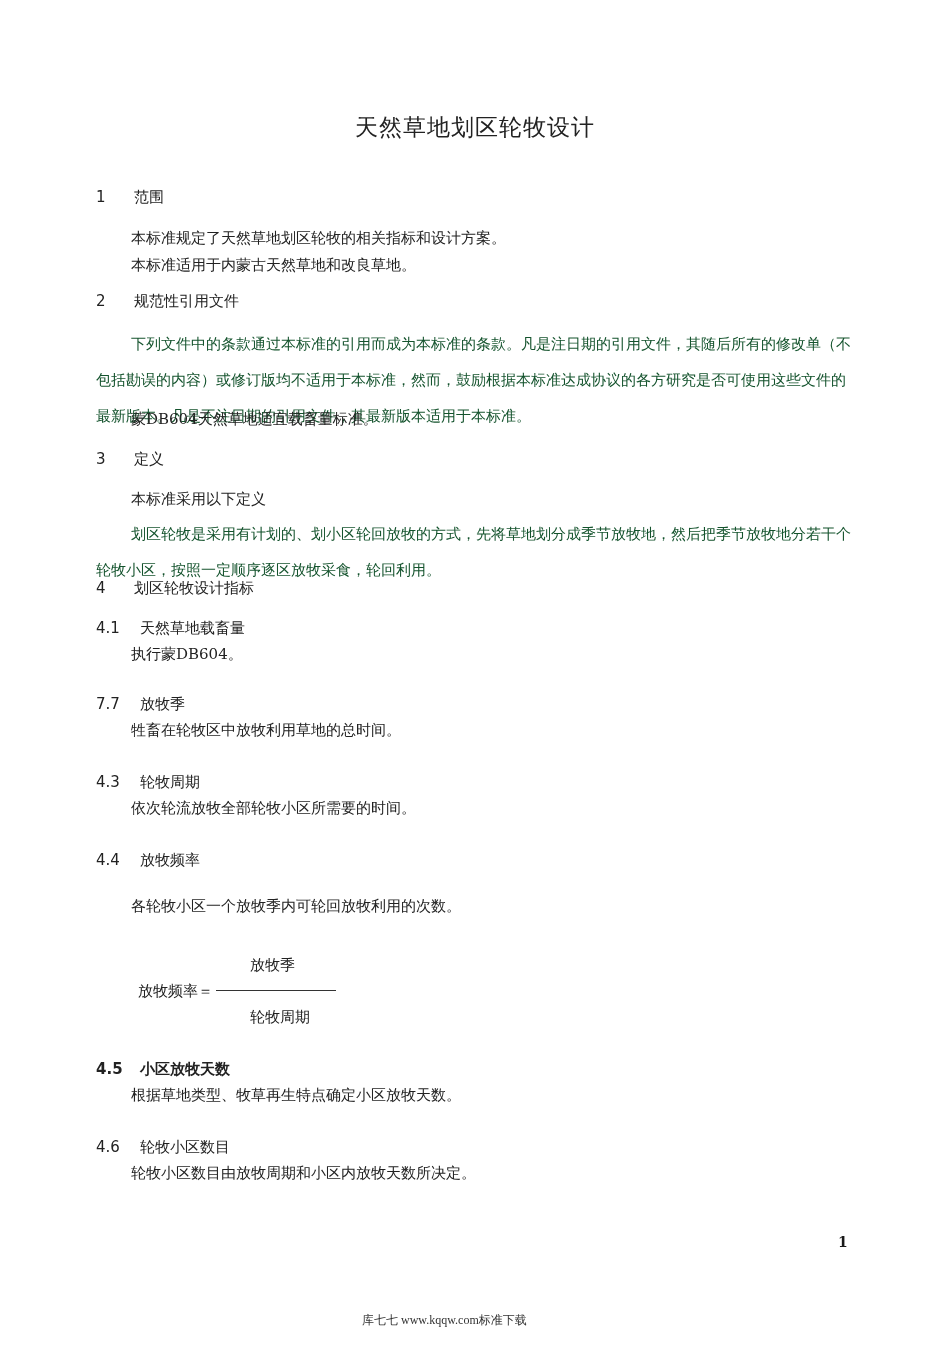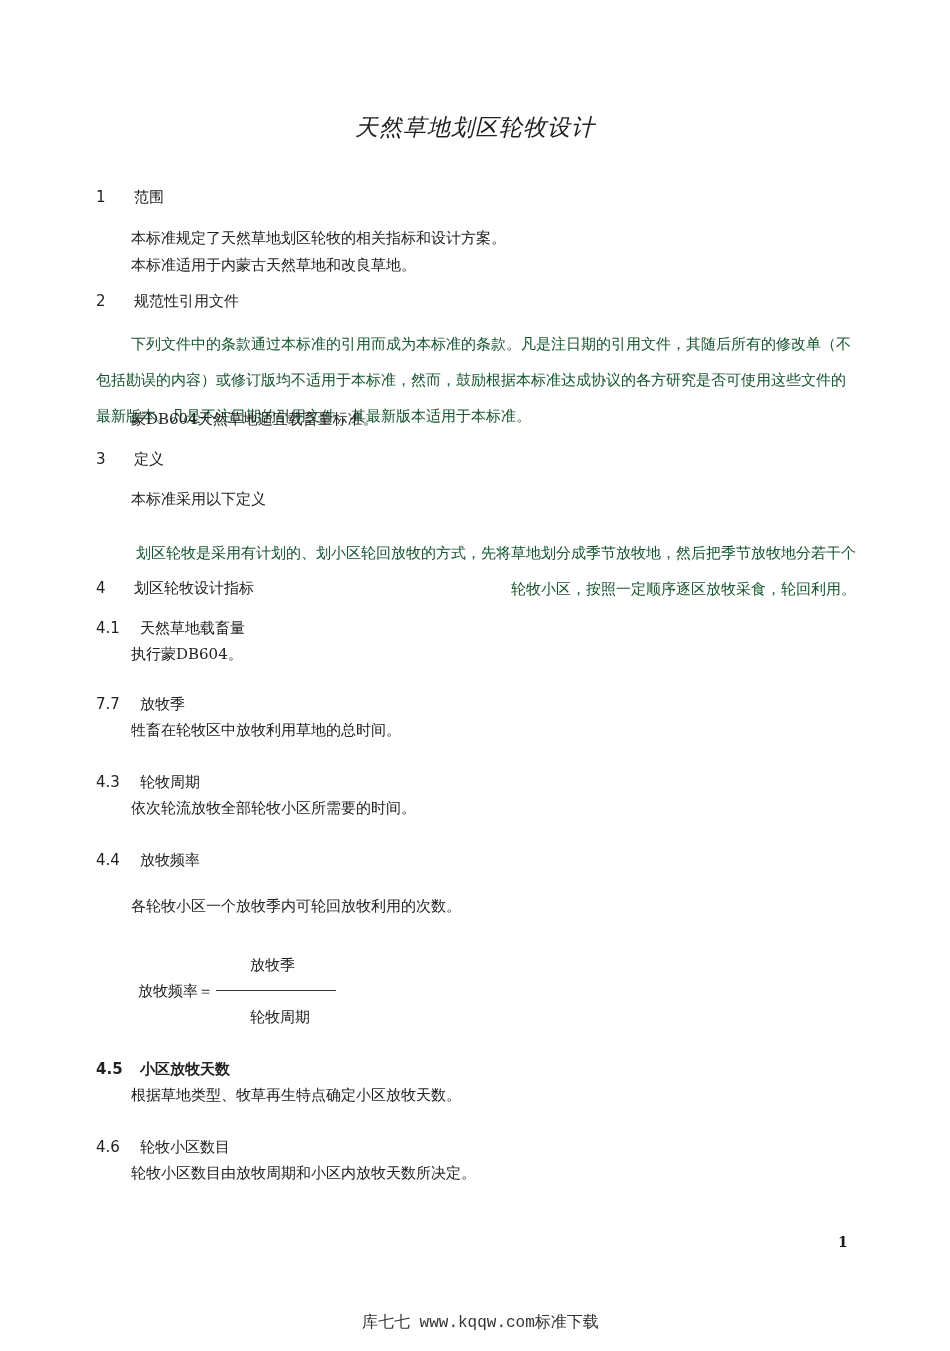--- a/index.html
+++ b/index.html
@@ -1,28 +1,28 @@
 <!DOCTYPE html>
 <html><head>
 <meta charset="utf-8">
 <style>
   html, body { margin:0; padding:0; background:#ffffff; }
   body { width:950px; height:1351px; position:relative; overflow:hidden;
          font-family:"DejaVu Serif","Liberation Serif",serif; color:#1a1a1a; }
   .abs { position:absolute; white-space:nowrap; }
   .title { left:0; width:950px; top:112px; text-align:center; font-size:23px; letter-spacing:1px;
-           font-family:"DejaVu Sans","Liberation Sans",sans-serif; color:#222;font-style:italic; }
+           font-family:"DejaVu Sans","Liberation Sans",sans-serif; color:#222; }
   .h { font-size:15px; font-family:"DejaVu Sans","Liberation Sans",sans-serif; color:#222; }
   .h .num { display:inline-block; width:38px; }
   .h .num.sub { width:44px; }
   .p { font-size:15px; color:#222; }
   .body-para { left:96px; width:760px; font-size:15px; line-height:36px; white-space:normal; text-indent:35px; color:#14532d; }
   .frac-line { position:absolute; left:216px; top:990px; width:120px; border-top:1px solid #333; }
   .pagenum { font-size:14px; font-weight:bold; }
-  .footer { font-size:16px; color:#333; font-family:Liberation Mono, monospace; }
+  .footer { font-size:12px; color:#333; font-family:Liberation Serif, serif; }
 </style>
 </head>
 <body>
 
 <div>
 
   <div class="abs title">天然草地划区轮牧设计</div>
 
   <div class="abs h" style="left:96px; top:188px;">
     <span class="num">1</span><span>范围</span>
@@ -33,21 +33,21 @@
   <div class="abs h" style="left:96px; top:292px;">
     <span class="num">2</span><span>规范性引用文件</span>
   </div>
   <div class="abs body-para" style="top:326px;">下列文件中的条款通过本标准的引用而成为本标准的条款。凡是注日期的引用文件，其随后所有的修改单（不包括勘误的内容）或修订版均不适用于本标准，然而，鼓励根据本标准达成协议的各方研究是否可使用这些文件的最新版本。凡是不注日期的引用文件，其最新版本适用于本标准。</div>
   <div class="abs p" style="left:131px; top:410px;">蒙DB604天然草地适宜载畜量标准。</div>
 
   <div class="abs h" style="left:96px; top:450px;">
     <span class="num">3</span><span>定义</span>
   </div>
   <div class="abs p" style="left:131px; top:490px;">本标准采用以下定义</div>
-  <div class="abs body-para" style="top:535px;text-align:right;">划区轮牧是采用有计划的、划小区轮回放牧的方式，先将草地划分成季节放牧地，然后把季节放牧地分若干个轮牧小区，按照一定顺序逐区放牧采食，轮回利用。</div>
+  <div class="abs body-para" style="top:516px;">划区轮牧是采用有计划的、划小区轮回放牧的方式，先将草地划分成季节放牧地，然后把季节放牧地分若干个轮牧小区，按照一定顺序逐区放牧采食，轮回利用。</div>
 
   <div class="abs h" style="left:96px; top:579px;">
     <span class="num">4</span><span>划区轮牧设计指标</span>
   </div>
 
   <div class="abs h" style="left:96px; top:619px;">
     <span class="num sub">4.1</span><span>天然草地载畜量</span>
   </div>
   <div class="abs p" style="left:131px; top:645px;">执行蒙DB604。</div>
 

